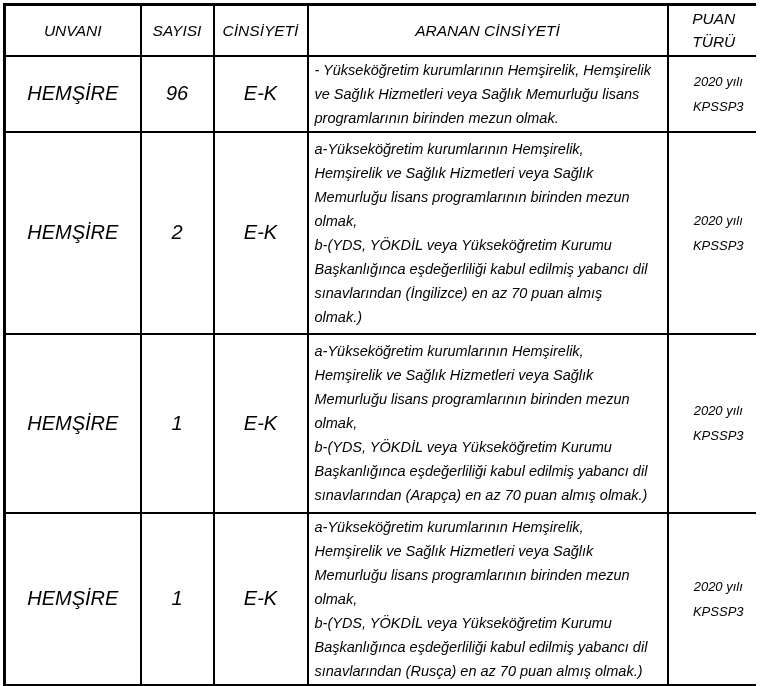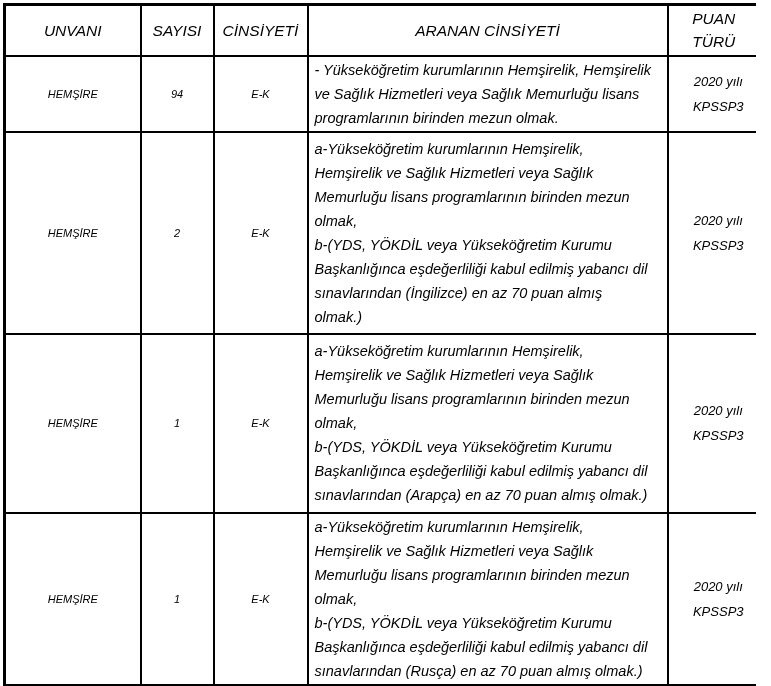--- a/index.html
+++ b/index.html
@@ -57,21 +57,21 @@
     font-size: 15.5px;
     line-height: 23px;
     text-align: center;
   }
   th.hdr .wrap-narrow {
     display: inline-block;
     max-width: 52px;
     text-align: left;
   }
   td.center-cell {
-    font-size: 11px;
+    font-size: 20px;
     text-align: center;
   }
   td.nitelik-cell {
     text-align: left;
     vertical-align: middle;
   }
   td.nitelik-cell .nitelik-text {
     white-space: pre-line;
     font-size: 14.5px;
     line-height: 24px;
@@ -108,21 +108,21 @@
         <th class="hdr">CİNSİYETİ</th>
         <th class="hdr">ARANAN CİNSİYETİ</th>
         <th class="hdr">
           <span class="wrap-narrow">PUAN TÜRÜ</span>
         </th>
       </tr>
     </thead>
     <tbody>
       <tr class="row-1">
         <td class="center-cell">HEMŞİRE</td>
-        <td class="center-cell">94</td>
+        <td class="center-cell">96</td>
         <td class="center-cell">E-K</td>
         <td class="nitelik-cell">
           <div class="nitelik-text">- Yükseköğretim kurumlarının Hemşirelik, Hemşirelik
 ve Sağlık Hizmetleri veya Sağlık Memurluğu lisans
 programlarının birinden mezun olmak.</div>
         </td>
         <td class="puan-cell">
           <span class="wrap-puan">2020 yılı KPSSP3</span>
         </td>
       </tr>

